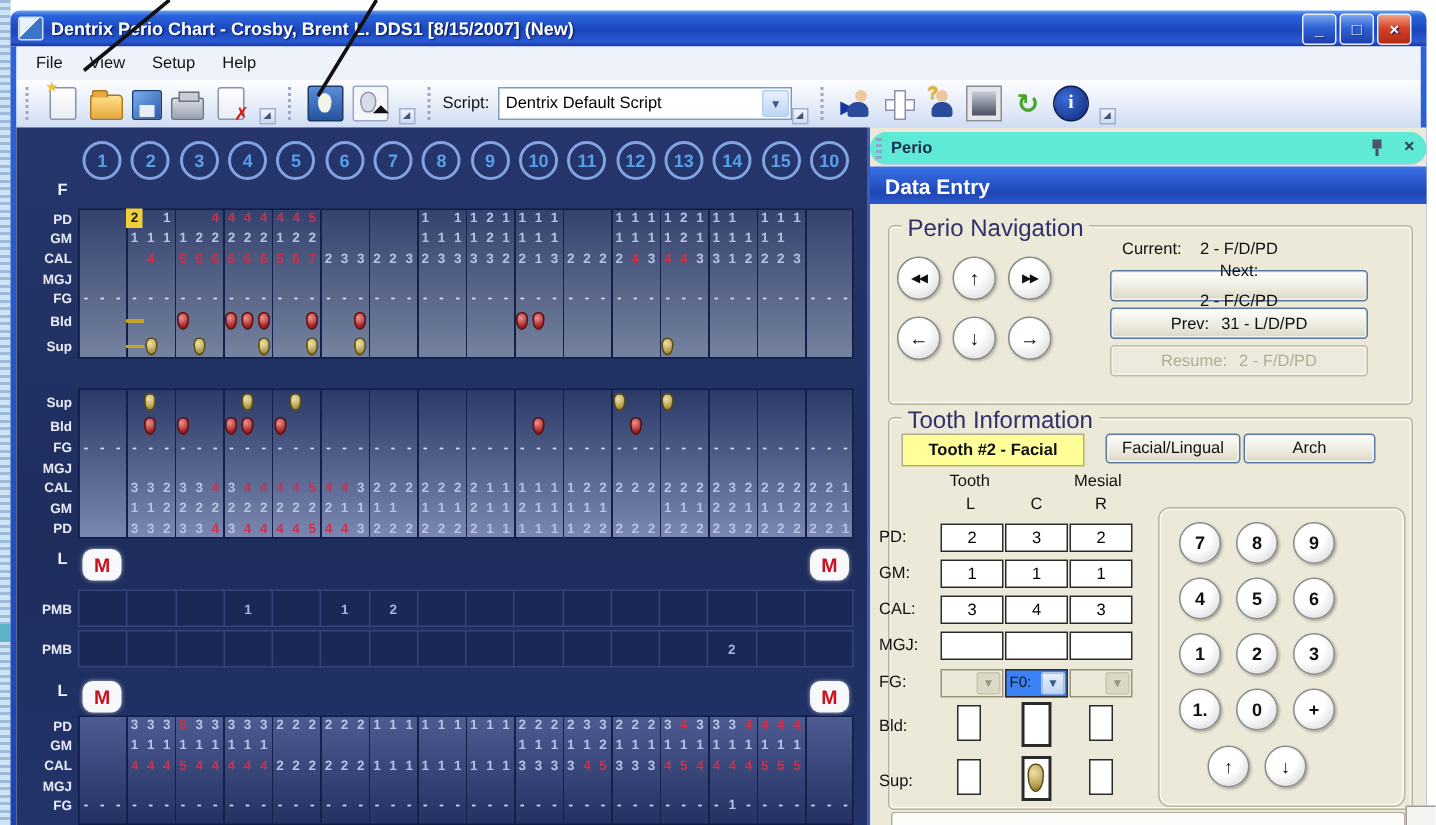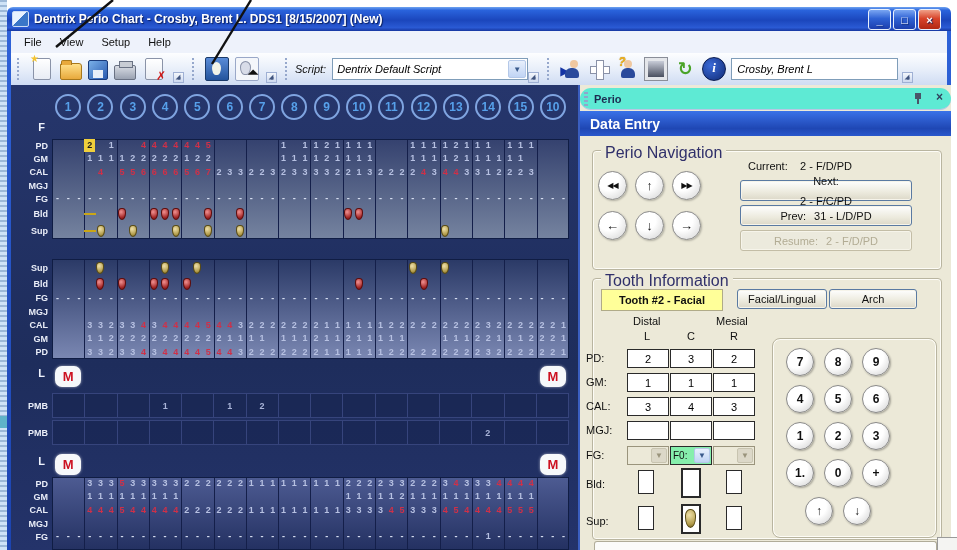--- a/index.html
+++ b/index.html
@@ -24,21 +24,21 @@
     background:linear-gradient(180deg,#7aa6f2,#2f62d4 45%,#1c3fae);}
   .winbtn.close{background:linear-gradient(180deg,#f0a088,#d8442a 45%,#b22812);}
   #winbtns{position:absolute;right:10px;top:2px;display:flex;}
   .win-border{background:linear-gradient(180deg,#2e62d8,#1c44b0);}
   #menubar{left:11px;top:31px;width:936px;height:22px;background:#eef2fb;border-bottom:1px solid #c6d3ee;
     display:flex;align-items:center;font-size:11px;color:#111;}
   .menu-item{padding:3px 9px;}
   .menu-item:first-child{margin-left:4px;}
   #toolbar{left:11px;top:53px;width:936px;height:32px;
     background:linear-gradient(180deg,#fdfeff 0%,#e6edf9 55%,#cfdcf3 100%);
-    border-bottom:1px solid #9fb6e2;display:flex;align-items:center;font-style:italic;}
+    border-bottom:1px solid #9fb6e2;display:flex;align-items:center;}
   .tb-grip{width:5px;height:22px;margin:0 3px 0 4px;
     background-image:repeating-linear-gradient(180deg,#96a8cc 0 2px,transparent 2px 4px);
     background-size:2px 100%;background-repeat:no-repeat;background-position:center;}
   .tb-group{display:flex;align-items:center;height:28px;padding:0 4px;border-radius:3px;}
   .ic{width:22px;height:22px;margin:0 3px;position:relative;display:inline-block;}
   .ic-page{border:1px solid #8a93a8;background:linear-gradient(180deg,#fff,#e8ecf4);border-radius:2px;width:16px;height:20px;margin:0 6px;}
   .ic-new::after{content:"★";position:absolute;left:-4px;top:-6px;color:#f4c430;font-size:10px;}
   .ic-folder{width:20px;height:15px;margin-top:5px;background:linear-gradient(180deg,#ffe08a,#e8a93c);border:1px solid #a8781c;border-radius:2px 3px 2px 2px;}
   .ic-folder::before{content:"";position:absolute;left:0;top:-4px;width:9px;height:4px;background:#e8a93c;border:1px solid #a8781c;border-bottom:none;border-radius:2px 2px 0 0;}
   .ic-floppy{width:18px;height:18px;margin-top:2px;background:linear-gradient(135deg,#7ab0e8,#2a5ab0);border:1px solid #1a3a7a;border-radius:2px;}
@@ -124,21 +124,21 @@
     background:linear-gradient(180deg,#fefefe,#eceadd 60%,#dcd8c8);box-shadow:inset 0 0 0 1px #f6f4ea;
     font-size:11px;color:#101010;display:flex;align-items:center;justify-content:center;gap:8px;}
   .xp-btn.disabled{color:#b2ac94;border-color:#c3bda6;background:#eceadd;}
   #tooth-sel-box{position:absolute;background:#ffff99;border:1px solid #b0ab88;font-size:11px;font-weight:bold;
     color:#101010;display:flex;align-items:center;justify-content:center;}
   .ti-hdr{position:absolute;font-size:11px;color:#101010;}
   .ti-label{position:absolute;font-size:11px;color:#101010;}
   .ti-input{position:absolute;width:40px;height:17px;border:1px solid #2a2a2a;background:#fff;
     font-size:11px;text-align:center;font-family:"Liberation Sans",sans-serif;padding:0;}
   .fg-combo{position:absolute;width:40px;height:17px;border:1px solid #9a947c;background:#ece9d8;display:flex;align-items:center;justify-content:space-between;font-size:10px;color:#7a7460;}
-  .fg-combo.on{background:#86efac;border-color:#2a2a2a;color:#101010;}
+  .fg-combo.on{background:#3b82f6;border-color:#2a2a2a;color:#101010;}
   .fg-combo .combo-arrow{width:14px;height:13px;margin-right:1px;}
   .fg-combo.off .combo-arrow{background:#dcd8c8;color:#9a947c;border-color:#c8c4b0;}
   .chk{position:absolute;width:14px;height:22px;border:1px solid #2a2a2a;background:#fff;}
   .chk.big{width:16px;height:26px;border-width:2px;}
   .chk .drop{position:absolute;left:2px;top:3px;width:9px;height:17px;}
   #keypad{position:absolute;left:772px;top:338px;width:163px;height:198px;border:1px solid #b9b5a0;border-radius:8px;box-shadow:inset 0 0 0 1px #fdfcf6;}
   .kp{position:absolute;width:26px;height:26px;border-radius:50%;border:1px solid #8a8a8a;
     background:radial-gradient(circle at 35% 30%,#ffffff 45%,#cfcfcf);display:flex;align-items:center;justify-content:center;
     font-size:12px;font-weight:bold;color:#101010;box-shadow:1px 1px 2px rgba(0,0,0,.3);}
   #panel-bottom-strip{left:594px;top:541px;width:341px;height:9px;background:#fbfbf9;border:1px solid #b0ac98;border-bottom:none;border-radius:3px 3px 0 0;}
@@ -206,23 +206,20 @@
     <span class="ic ic-person sel">
         <span class="play">▶</span>
       </span>
     <span class="ic ic-plus"></span>
     <span class="ic ic-person help">
         <span class="q">?</span>
       </span>
     <span class="ic ic-image"></span>
     <span class="ic ic-refresh">↻</span>
     <span class="ic ic-info"></span>
-    <div id="patient-box">
-      <span>Crosby, Brent L</span>
-    </div>
   </div>
   <div class="tb-overflow"></div>
 </div>
 
 <div class="abs" id="chart">
     <div class="tooth-circle" style="left: 44.1562px; top: 9px;">1</div>
     <div class="tooth-circle" style="left: 76.4688px; top: 9px;">2</div>
     <div class="tooth-circle" style="left: 108.781px; top: 9px;">3</div>
     <div class="tooth-circle" style="left: 141.094px; top: 9px;">4</div>
     <div class="tooth-circle" style="left: 173.406px; top: 9px;">5</div>
@@ -1975,21 +1972,21 @@
 </div>
 <div id="tooth-sel-box" style="left:601px;top:289px;width:120px;height:20px;">
   <span>Tooth #2 - Facial</span>
 </div>
 <div class="xp-btn" style="left:737px;top:289px;width:88px;height:18px;">
   <span>Facial/Lingual</span>
 </div>
 <div class="xp-btn" style="left:829px;top:289px;width:86px;height:18px;">
   <span>Arch</span>
 </div>
-<span class="ti-hdr" style="left:633px;top:315px;">Distal</span>
+<span class="ti-hdr" style="left:633px;top:315px;">Tooth</span>
 <span class="ti-hdr" style="left:716px;top:315px;">Mesial</span>
 <span class="ti-hdr" style="left:644px;top:330px;">L</span>
 <span class="ti-hdr" style="left:687px;top:330px;">C</span>
 <span class="ti-hdr" style="left:730px;top:330px;">R</span>
 
 <span class="ti-label" style="left:586px;top:352px;">PD:</span>
 <input class="ti-input" style="left: 627px; top: 349px;" value="2">
 <input class="ti-input" style="left: 670px; top: 349px;" value="3">
 <input class="ti-input" style="left: 713px; top: 349px;" value="2">
 

